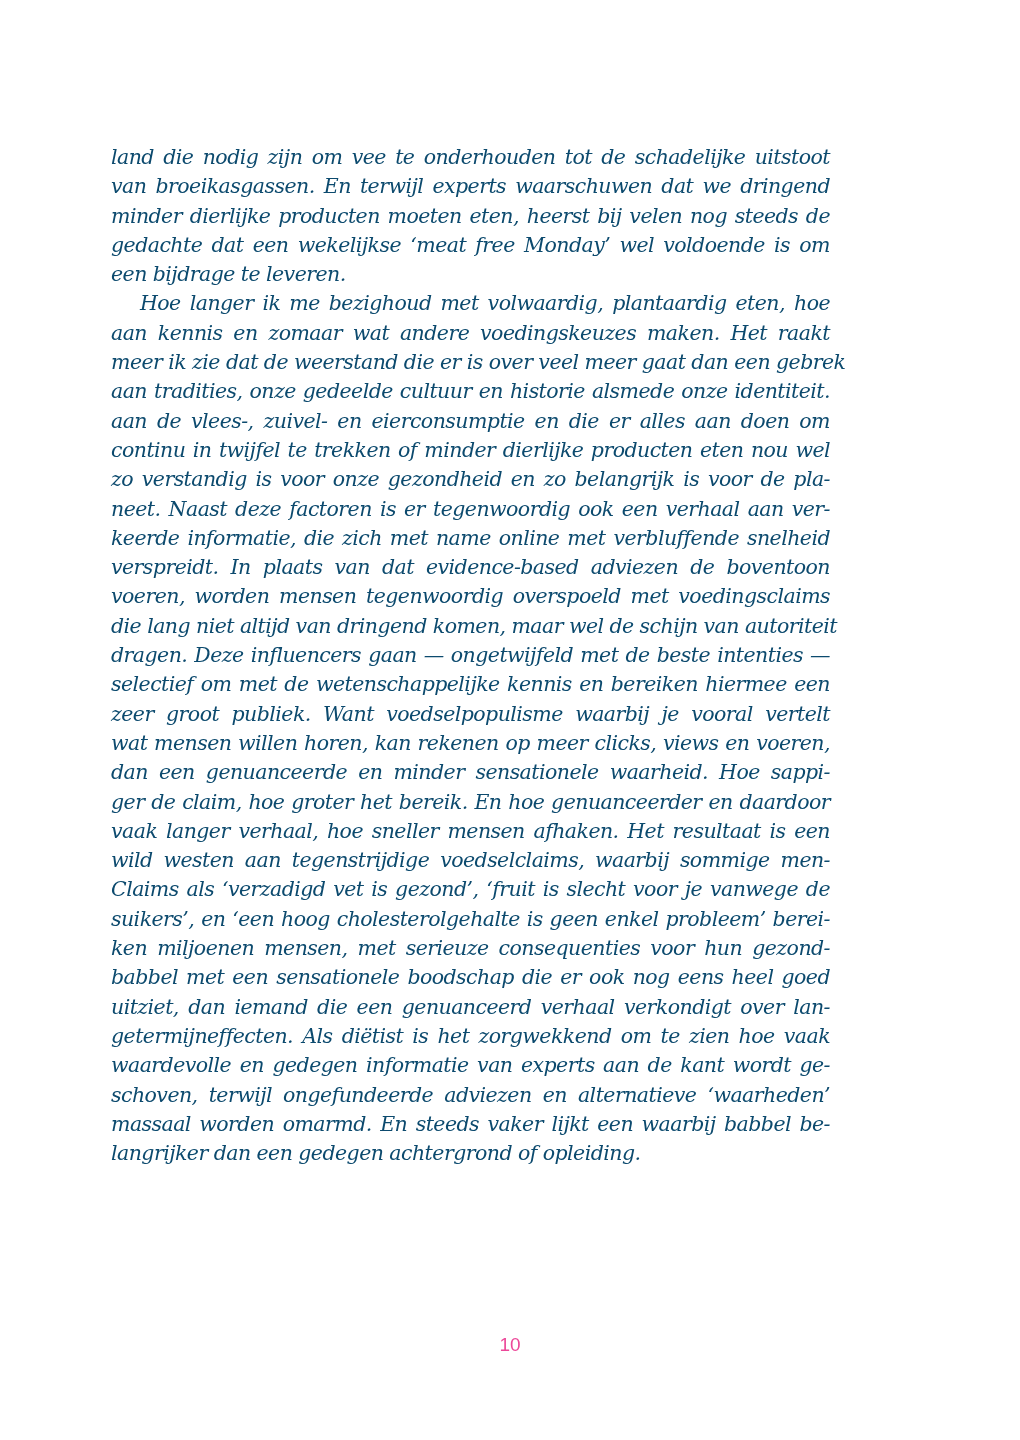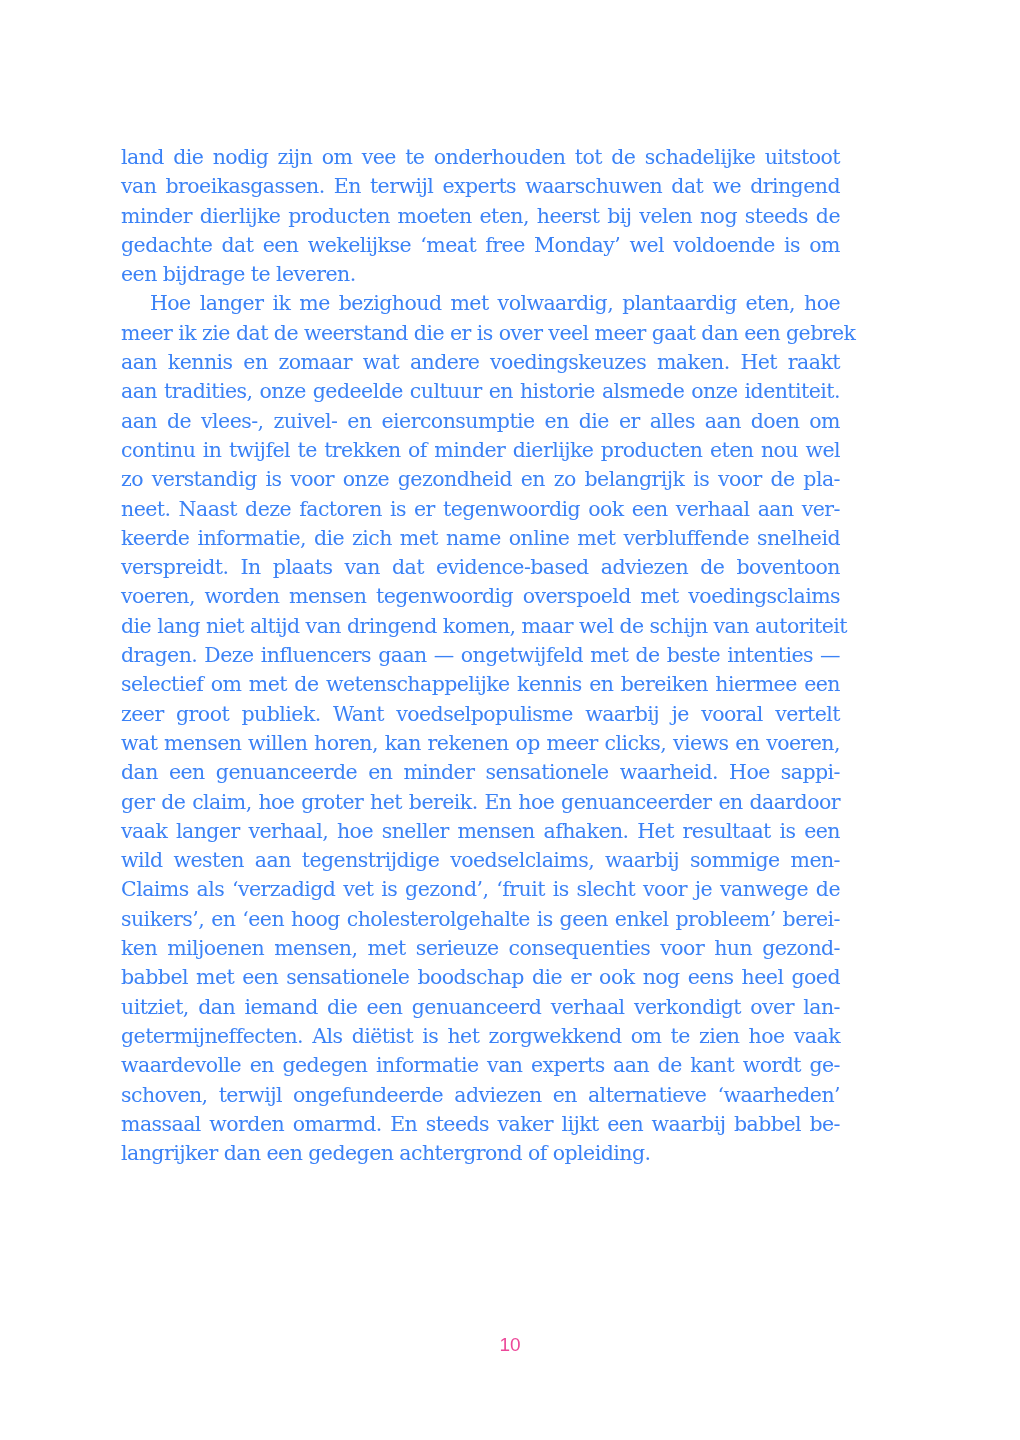--- a/index.html
+++ b/index.html
@@ -8,27 +8,28 @@
       background: #ffffff;
     }
     body {
       width: 1020px;
       height: 1440px;
       position: relative;
       overflow: hidden;
     }
     .page {
       position: absolute;
-      left: 121px;
+      left: 111px;
       top: 143px;
       width: 719px;
       font-family: "DejaVu Serif", "Liberation Serif", serif;
       font-size: 20.5px;
-      color: #3b82f6;
+      color: #0c4a6e;
       letter-spacing: -0.55px;
+      font-style: italic;
     }
     .line {
       display: block;
       height: 29.3px;
       line-height: 29.3px;
       white-space: nowrap;
       text-align: justify;
       text-align-last: justify;
     }
     .line.last {
@@ -54,22 +55,22 @@
 <div class="page">
   <div>
     <span class="line">land die nodig zijn om vee te onderhouden tot de schadelijke uitstoot</span>
     <span class="line">van broeikasgassen. En terwijl experts waarschuwen dat we dringend</span>
     <span class="line">minder dierlijke producten moeten eten, heerst bij velen nog steeds de</span>
     <span class="line">gedachte dat een wekelijkse ‘meat free Monday’ wel voldoende is om</span>
     <span class="line last">een bijdrage te leveren.</span>
   </div>
   <div>
     <span class="line indent">Hoe langer ik me bezighoud met volwaardig, plantaardig eten, hoe</span>
+    <span class="line">aan kennis en zomaar wat andere voedingskeuzes maken. Het raakt</span>
     <span class="line">meer ik zie dat de weerstand die er is over veel meer gaat dan een gebrek</span>
-    <span class="line">aan kennis en zomaar wat andere voedingskeuzes maken. Het raakt</span>
     <span class="line">aan tradities, onze gedeelde cultuur en historie alsmede onze identiteit.</span>
     <span class="line">aan de vlees-, zuivel- en eierconsumptie en die er alles aan doen om</span>
     <span class="line">continu in twijfel te trekken of minder dierlijke producten eten nou wel</span>
     <span class="line">zo verstandig is voor onze gezondheid en zo belangrijk is voor de pla-</span>
     <span class="line">neet. Naast deze factoren is er tegenwoordig ook een verhaal aan ver-</span>
     <span class="line">keerde informatie, die zich met name online met verbluffende snelheid</span>
     <span class="line">verspreidt. In plaats van dat evidence-based adviezen de boventoon</span>
     <span class="line">voeren, worden mensen tegenwoordig overspoeld met voedingsclaims</span>
     <span class="line">die lang niet altijd van dringend komen, maar wel de schijn van autoriteit</span>
     <span class="line">dragen. Deze influencers gaan — ongetwijfeld met de beste intenties —</span>

